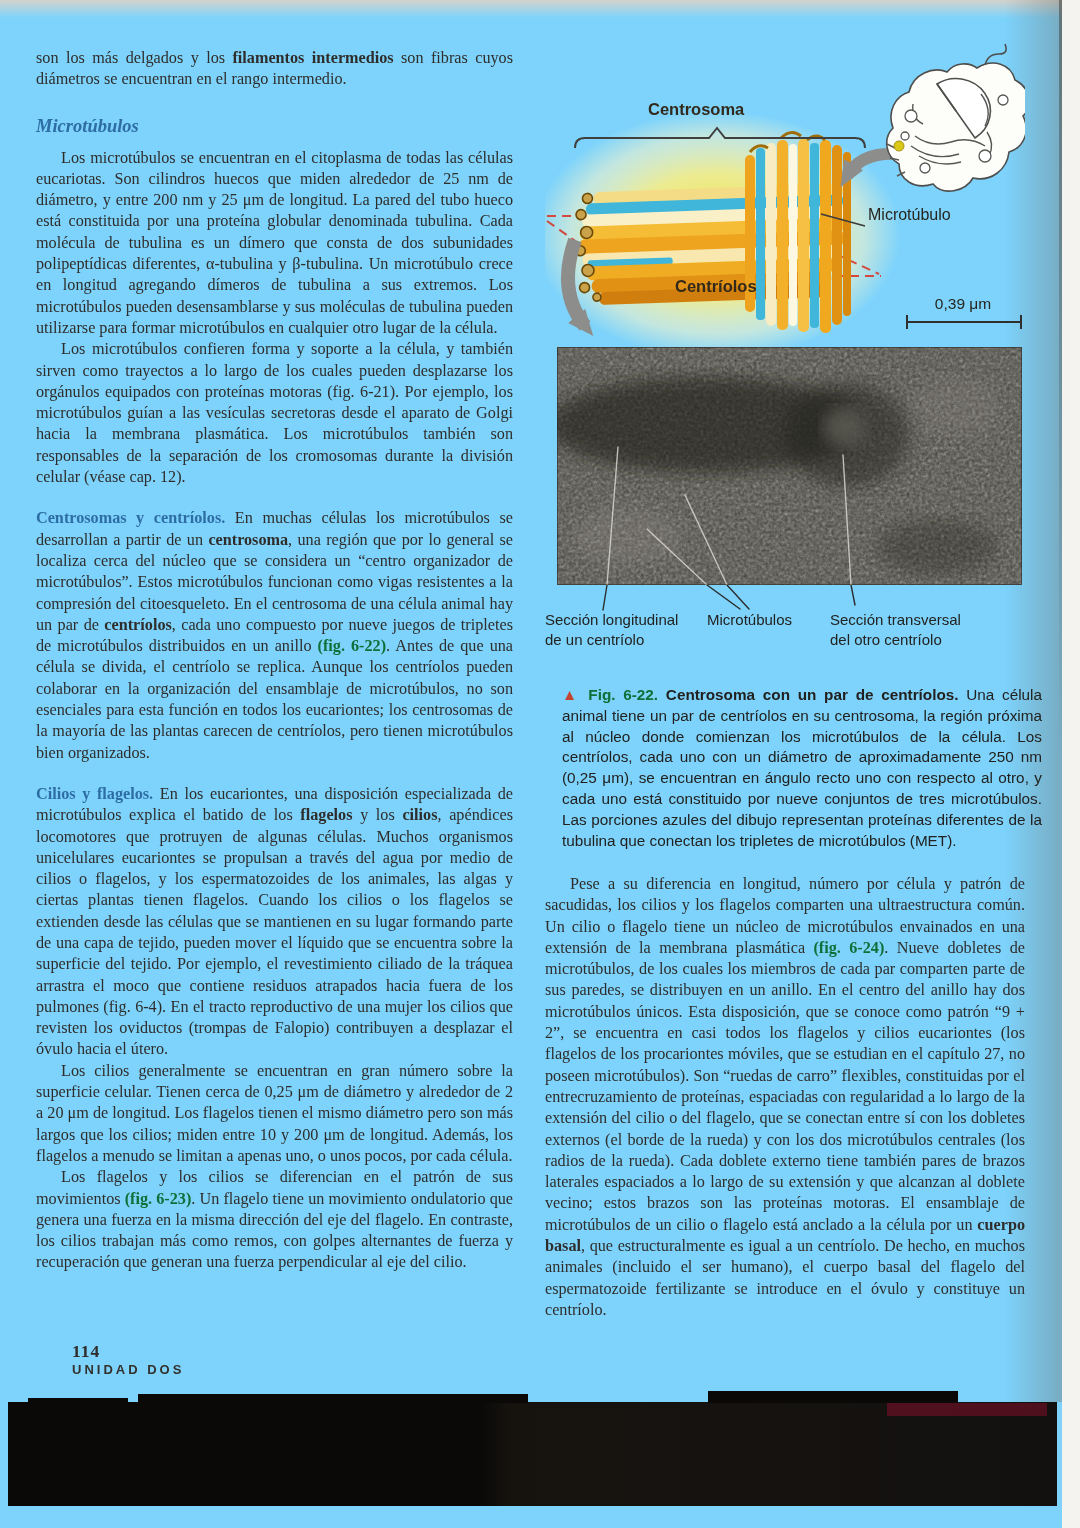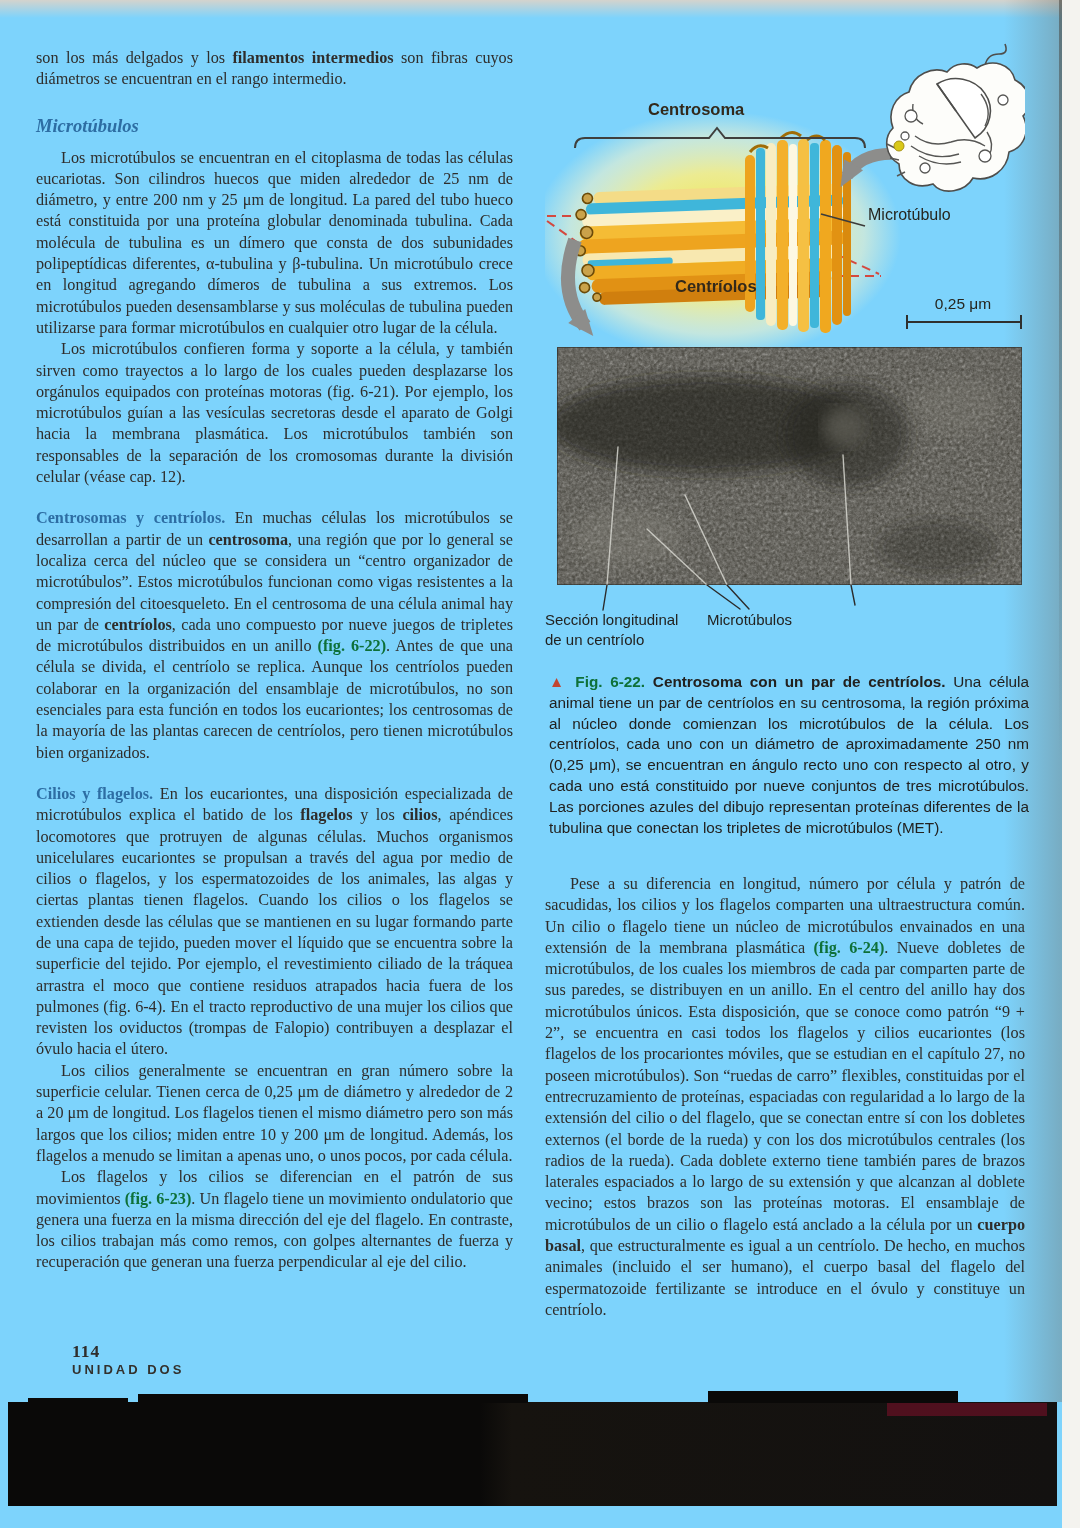--- a/index.html
+++ b/index.html
@@ -36,21 +36,21 @@
   .fig-label{position:absolute;font-family:"Liberation Sans",sans-serif;color:#33291a;}
   .lab-centrosoma{left:103px;top:60px;font-size:16.5px;font-weight:bold;}
   .lab-microtubulo{left:323px;top:166px;font-size:16px;font-weight:normal;color:#26261f;}
   .lab-centriolos{left:130px;top:237px;font-size:16.5px;font-weight:bold;}
   .lab-scale{left:360px;top:255px;width:116px;text-align:center;font-size:15.5px;color:#26261f;}
   .micrograph{position:absolute;left:12px;top:307px;width:465px;height:320px;}
   .mlab{position:absolute;font-family:"Liberation Sans",sans-serif;font-size:15px;line-height:19.5px;color:#222220;}
   .mlab1{left:0;top:570px;width:158px;}
   .mlab2{left:162px;top:570px;width:118px;}
   .mlab3{left:285px;top:570px;width:180px;}
-  .fig-caption{position:absolute;left:0;top:628px;width:480px;margin:4px;
+  .fig-caption{position:absolute;left:0;top:628px;width:480px;margin:17px;
                font-family:"Liberation Sans",sans-serif;font-size:15.3px;line-height:20.8px;
                text-align:justify;color:#22211f;}
   .right-body{position:absolute;left:0;top:834px;width:480px;font-family:Liberation Serif, serif;}
 
   .footer{position:absolute;left:36px;top:1341px;display:flex;align-items:baseline;flex-direction:column;}
   .footer .pnum{font-size:17.5px;font-weight:bold;letter-spacing:1px;}
   .footer .unit{margin-left:36px;font-family:"Liberation Sans",sans-serif;font-size:13px;
                 font-weight:bold;letter-spacing:3px;color:#33312d;}
   .footer .chap{margin-left:26px;font-size:15.5px;margin-top:19px;}
 </style>
@@ -175,21 +175,21 @@
       <g stroke="#2f2f2d" stroke-width="2">
         <line x1="362" y1="282" x2="476" y2="282"></line>
         <line x1="362" y1="275" x2="362" y2="289"></line>
         <line x1="476" y1="275" x2="476" y2="289"></line>
       </g>
     </svg>
 
     <div class="fig-label lab-centrosoma">Centrosoma</div>
     <div class="fig-label lab-microtubulo">Microtúbulo</div>
     <div class="fig-label lab-centriolos">Centríolos</div>
-    <div class="fig-label lab-scale">0,25 μm</div>
+    <div class="fig-label lab-scale">0,39 μm</div>
 
     <svg class="micrograph" width="465" height="320" viewBox="0 0 465 320">
       <defs>
         <filter id="emnoise" x="0%" y="0%" width="100%" height="100%">
           <feTurbulence type="fractalNoise" baseFrequency="0.32" numOctaves="3" seed="11"></feTurbulence>
           <feColorMatrix type="saturate" values="0"></feColorMatrix>
           <feComponentTransfer>
             <feFuncR type="linear" slope="1.5" intercept="-0.25"></feFuncR>
             <feFuncG type="linear" slope="1.5" intercept="-0.25"></feFuncG>
             <feFuncB type="linear" slope="1.5" intercept="-0.27"></feFuncB>
@@ -229,20 +229,24 @@
       </g>
     </svg>
 
     <div class="mlab mlab1">
       <div>Sección longitudinal</div>
       <div>de un centríolo</div>
     </div>
     <div class="mlab mlab2">
       <div>Microtúbulos</div>
     </div>
+    <div class="mlab mlab3">
+      <div>Sección transversal</div>
+      <div>del otro centríolo</div>
+    </div>
 
     <p class="fig-caption"><span class="s-tri">▲ </span><span class="s-green">Fig. 6-22. </span><span class="s-b">Centrosoma con un par de centríolos. </span><span>Una célula animal tiene un par de centríolos en su centrosoma, la región próxima al núcleo donde comienzan los microtúbulos de la célula. Los centríolos, cada uno con un diámetro de aproximadamente 250 nm (0,25 μm), se encuentran en ángulo recto uno con respecto al otro, y cada uno está constituido por nueve conjuntos de tres microtúbulos. Las porciones azules del dibujo representan proteínas diferentes de la tubulina que conectan los tripletes de microtúbulos (MET).</span></p>
 
     <div class="right-body">
         <p class="para indent"><span>Pese a su diferencia en longitud, número por célula y patrón de sacudidas, los cilios y los flagelos comparten una ultraestructura común. Un cilio o flagelo tiene un núcleo de microtúbulos envainados en una extensión de la membrana plasmática </span><span class="s-green">(fig. 6-24)</span><span>. Nueve dobletes de microtúbulos, de los cuales los miembros de cada par comparten parte de sus paredes, se distribuyen en un anillo. En el centro del anillo hay dos microtúbulos únicos. Esta disposición, que se conoce como patrón “9 + 2”, se encuentra en casi todos los flagelos y cilios eucariontes (los flagelos de los procariontes móviles, que se estudian en el capítulo 27, no poseen microtúbulos). Son “ruedas de carro” flexibles, constituidas por el entrecruzamiento de proteínas, espaciadas con regularidad a lo largo de la extensión del cilio o del flagelo, que se conectan entre sí con los dobletes externos (el borde de la rueda) y con los dos microtúbulos centrales (los radios de la rueda). Cada doblete externo tiene también pares de brazos laterales espaciados a lo largo de su extensión y que alcanzan al doblete vecino; estos brazos son las proteínas motoras. El ensamblaje de microtúbulos de un cilio o flagelo está anclado a la célula por un </span><span class="s-b">cuerpo basal</span><span>, que estructuralmente es igual a un centríolo. De hecho, en muchos animales (incluido el ser humano), el cuerpo basal del flagelo del espermatozoide fertilizante se introduce en el óvulo y constituye un centríolo.</span></p>
       </div>
   </div>
 
   <div class="footer">
     <span class="pnum">114</span>

